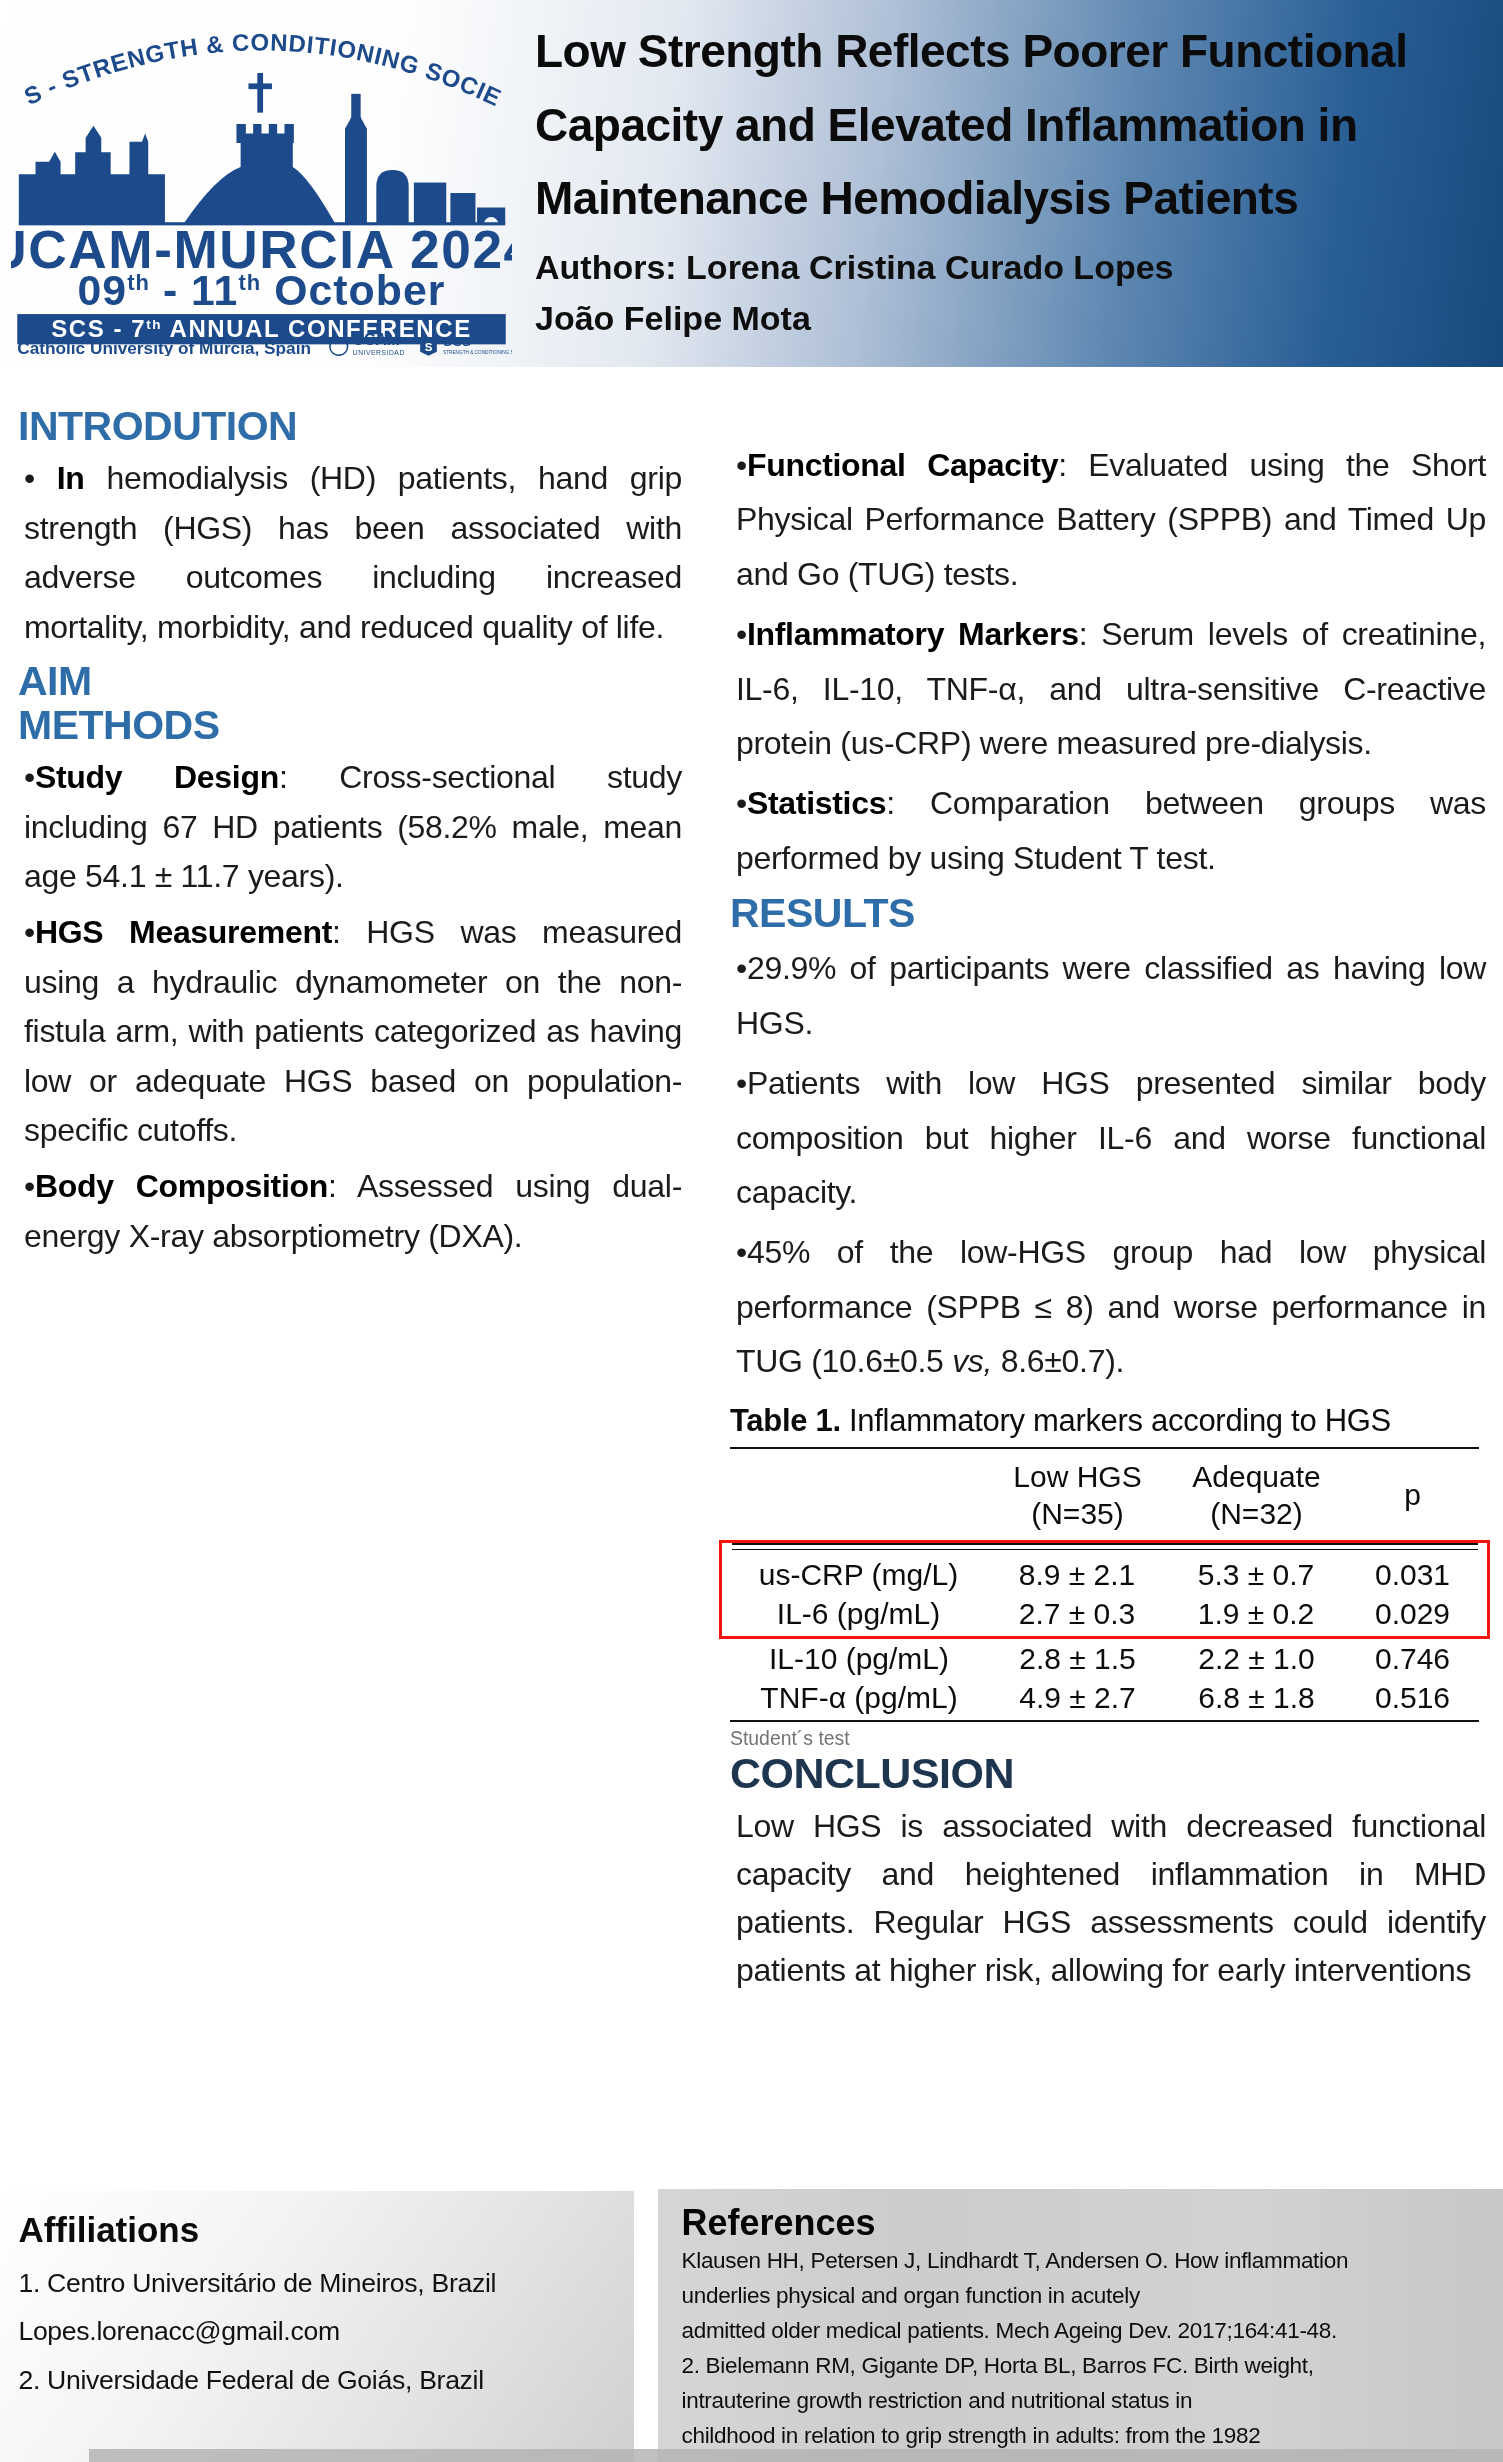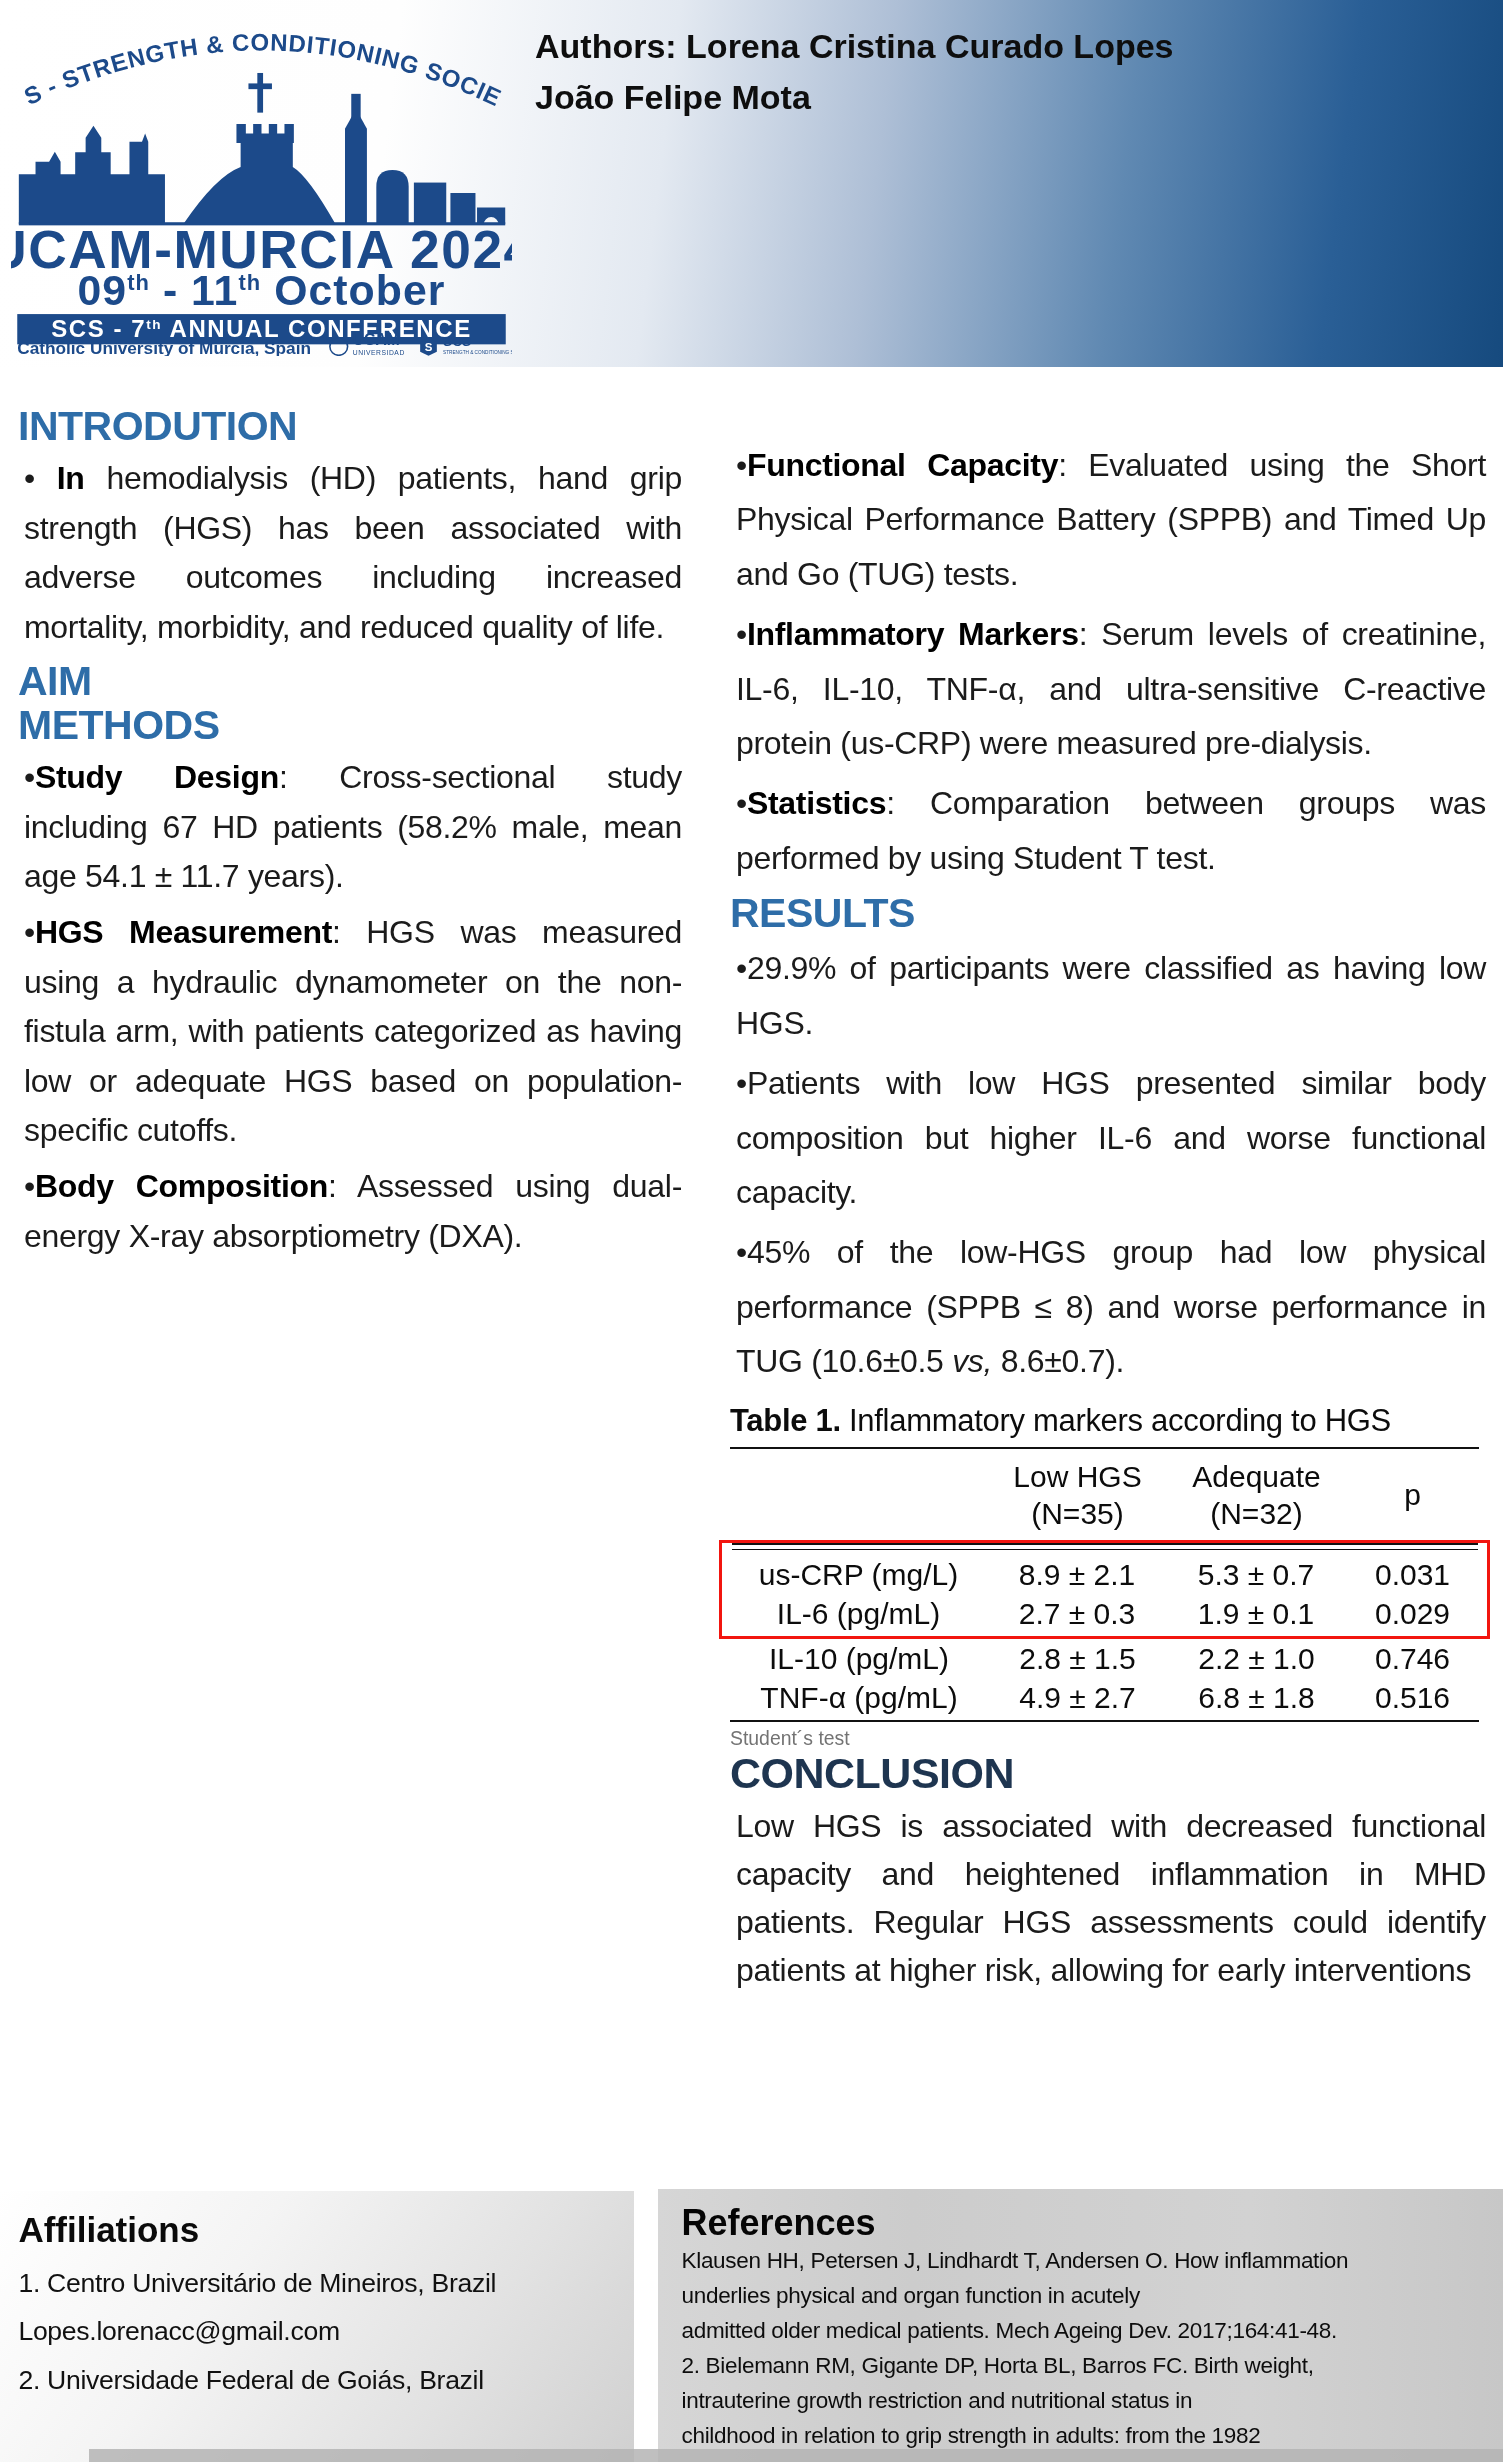--- a/index.html
+++ b/index.html
@@ -111,20 +111,21 @@
         <text x="655" y="650" font-family="Liberation Sans, sans-serif" font-size="30" font-weight="bold" fill="#1c4a8a">UCAM</text>
         <text x="655" y="668" font-family="Liberation Sans, sans-serif" font-size="13" fill="#1c4a8a" letter-spacing="1">UNIVERSIDAD</text>
         <polygon points="800,636 816,644 816,662 800,670 784,662 784,644" fill="#1c4a8a"></polygon>
         <text x="800" y="661" text-anchor="middle" font-family="Liberation Sans, sans-serif" font-size="22" font-weight="bold" fill="#ffffff">S</text>
         <text x="828" y="652" font-family="Liberation Sans, sans-serif" font-size="26" font-weight="bold" fill="#1c4a8a">SCS</text>
         <text x="828" y="667" font-family="Liberation Sans, sans-serif" font-size="9" fill="#1c4a8a">STRENGTH &amp; CONDITIONING SOCIETY</text>
       </svg>
     </div>
 
     <div class="title-block">
+      <div class="poster-title">Low Strength Reflects Poorer Functional Capacity and Elevated Inflammation in Maintenance Hemodialysis Patients</div>
       <div class="poster-authors">
         <div>Authors: Lorena Cristina Curado Lopes</div>
         <div>João Felipe Mota</div>
       </div>
     </div>
   </div>
 
   <div class="col-left">
     <h2 class="sec">INTRODUTION</h2>
 
@@ -175,21 +176,21 @@
         <div class="rule-double"></div>
         <div class="t-row">
           <div class="lb">us-CRP (mg/L)</div>
           <div class="vv">8.9 ± 2.1</div>
           <div class="vv">5.3 ± 0.7</div>
           <div class="vv">0.031</div>
         </div>
         <div class="t-row">
           <div class="lb">IL-6 (pg/mL)</div>
           <div class="vv">2.7 ± 0.3</div>
-          <div class="vv">1.9 ± 0.1</div>
+          <div class="vv">1.9 ± 0.2</div>
           <div class="vv">0.029</div>
         </div>
       </div>
 
       <div class="t-row">
         <div class="lb">IL-10 (pg/mL)</div>
         <div class="vv">2.8 ± 1.5</div>
         <div class="vv">2.2 ± 1.0</div>
         <div class="vv">0.746</div>
       </div>

